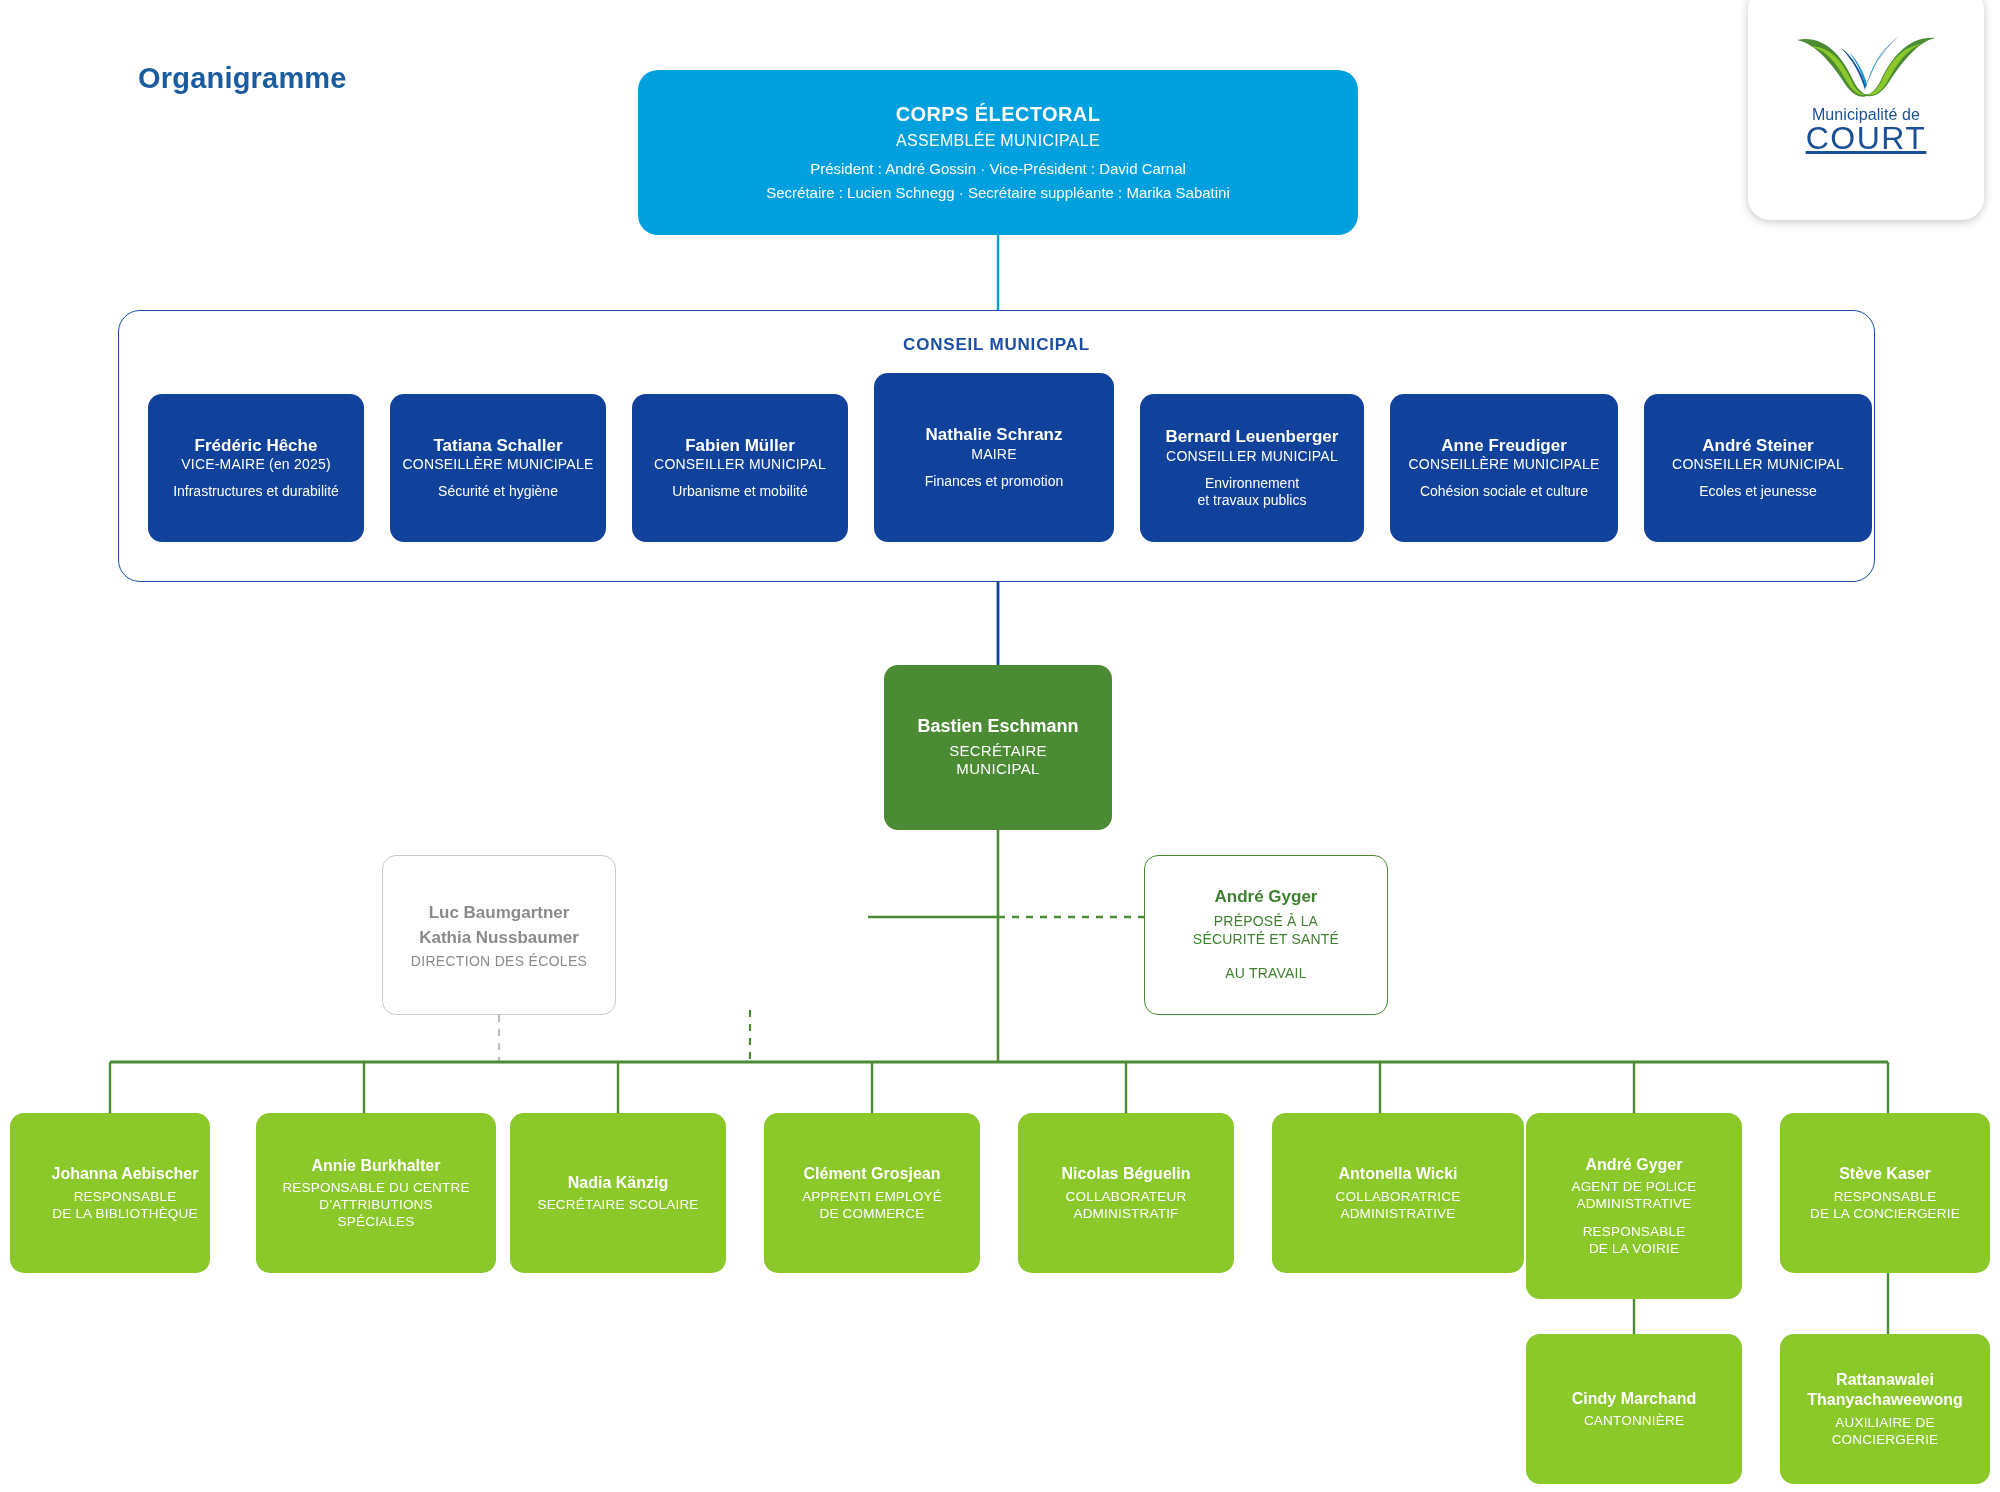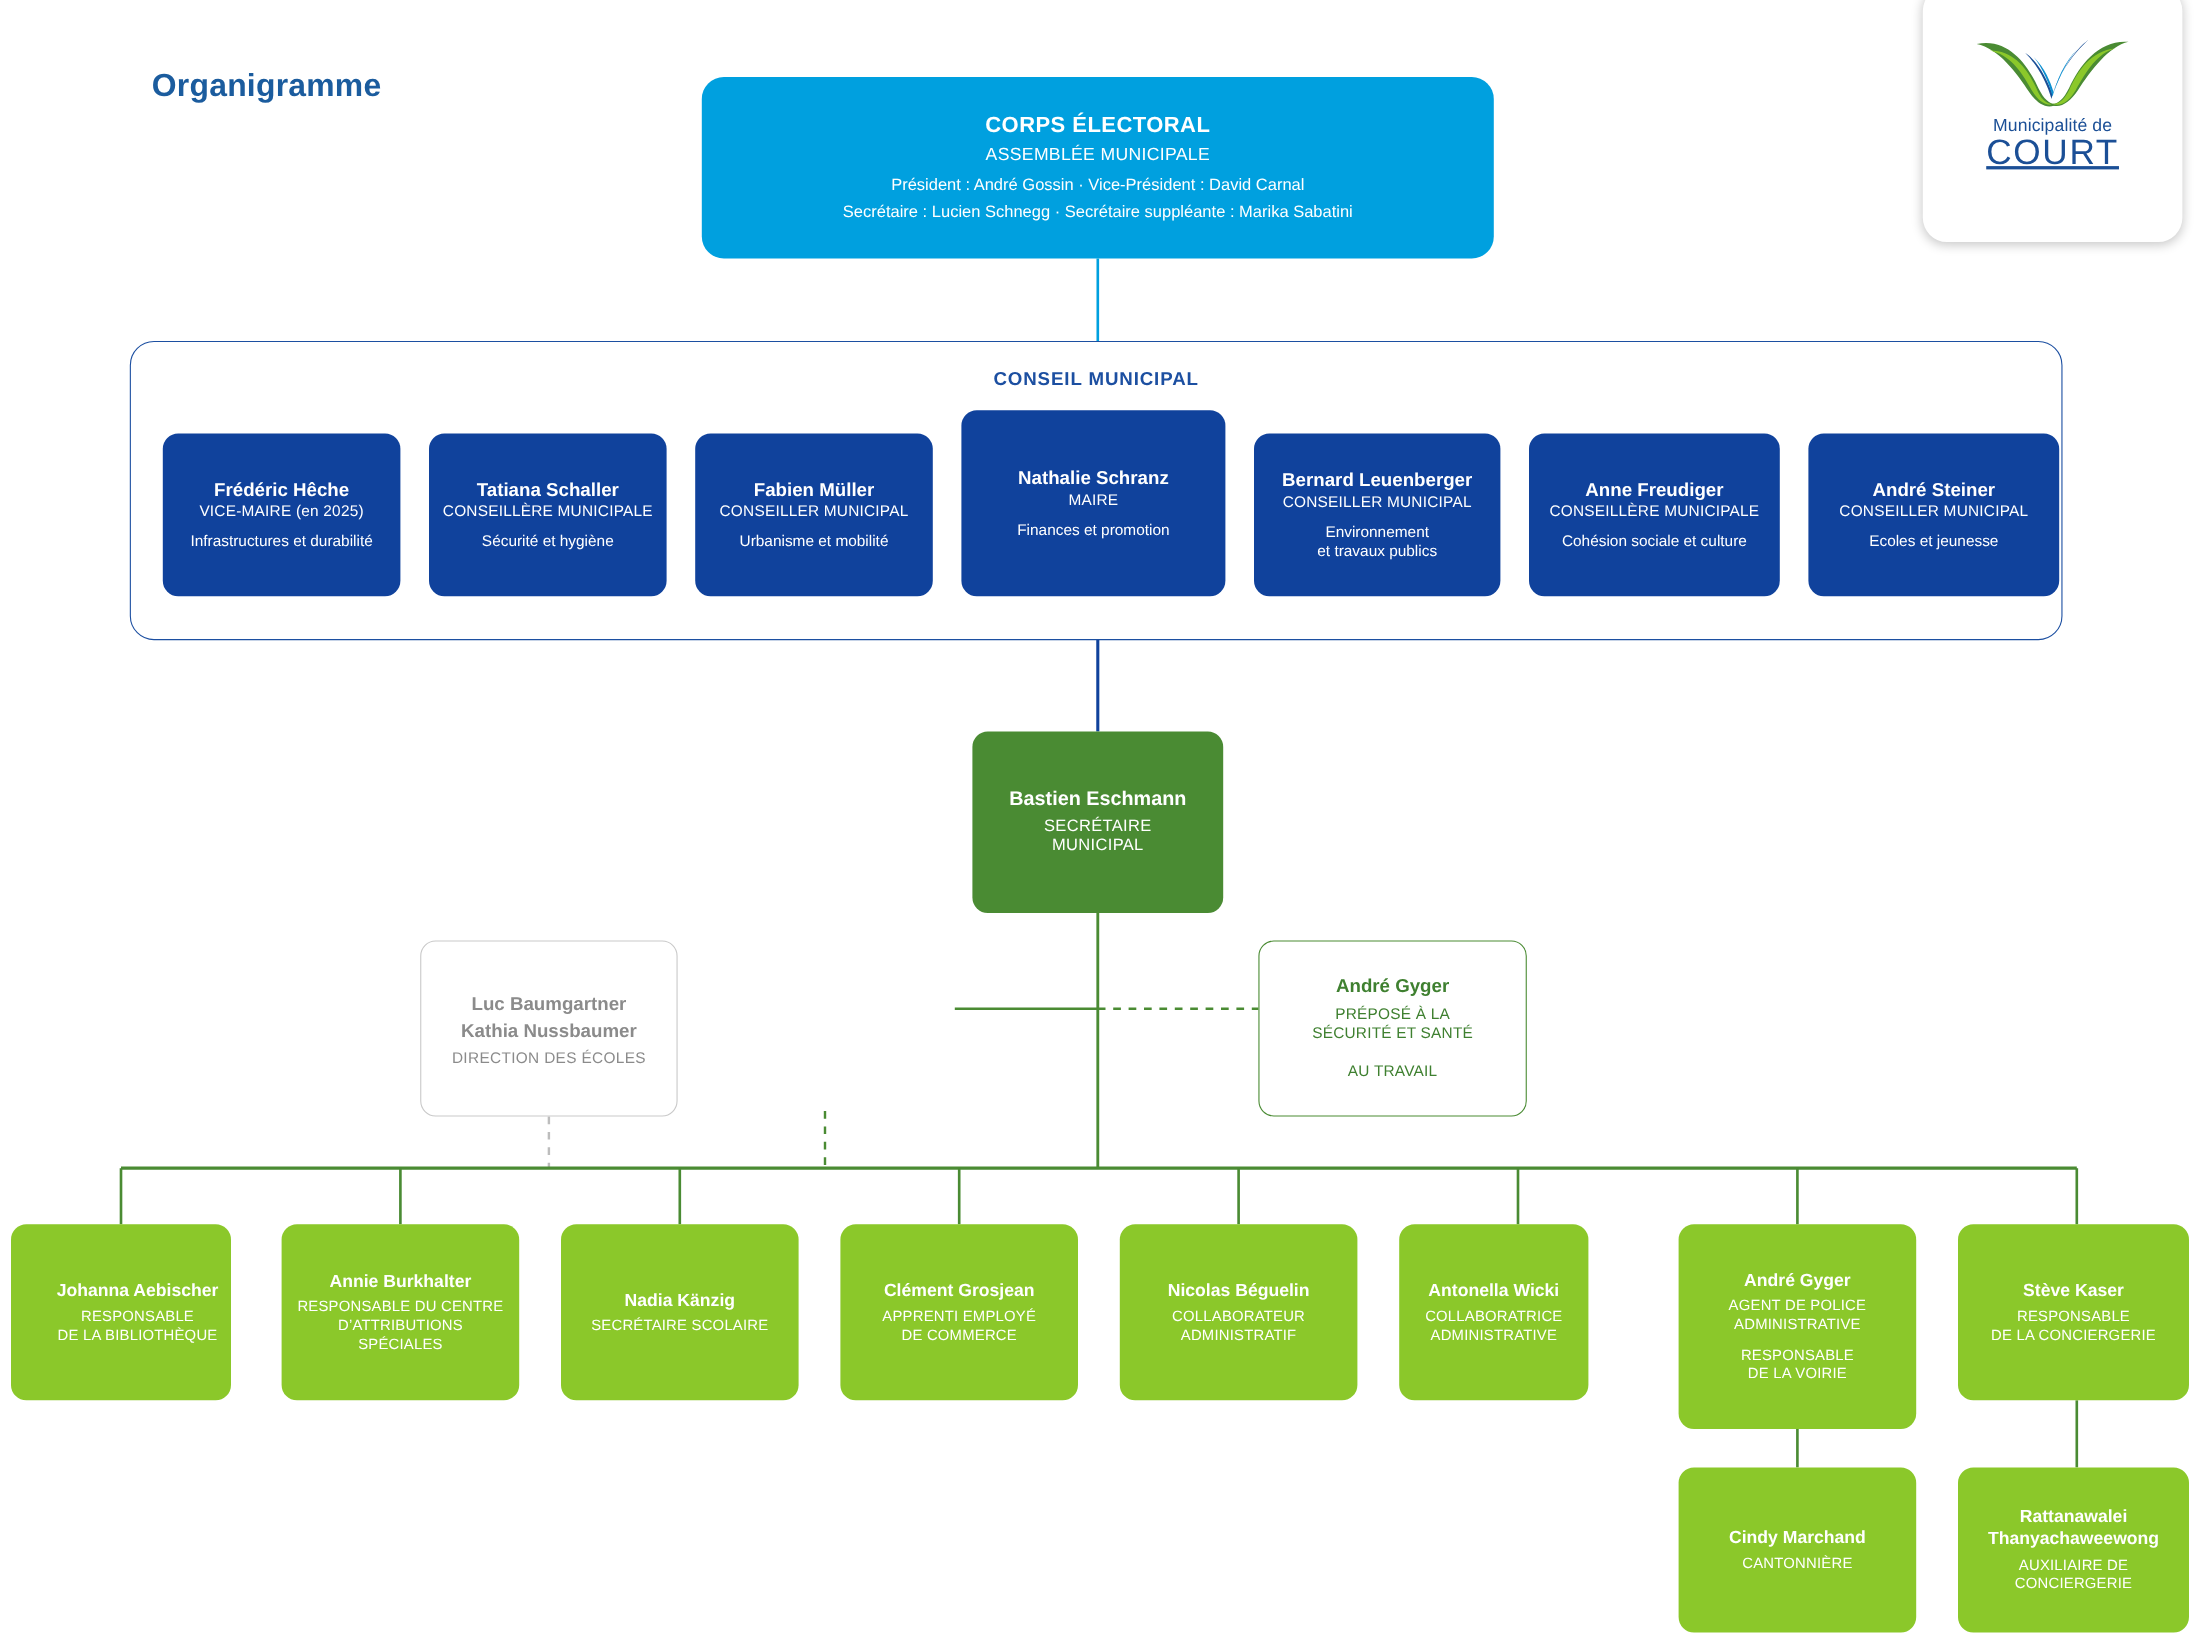--- a/index.html
+++ b/index.html
@@ -236,21 +236,21 @@
     <div class="rl" style="margin-top:0">SÉCURITÉ ET SANTÉ</div>
     <div class="rl" style="margin-top:16px">AU TRAVAIL</div>
   </div>
 
   <div class="node n-staff" style="left:10px;width:200px;padding-left:40px;">
     <div class="nm">Johanna Aebischer</div>
     <div class="rl">RESPONSABLE</div>
     <div class="rl" style="margin-top:0">DE LA BIBLIOTHÈQUE</div>
   </div>
 
-  <div class="node n-staff" style="left:256px;width:216px;">
+  <div class="node n-staff" style="left:256px;width:240px;">
     <div class="nm">Annie Burkhalter</div>
     <div class="rl">RESPONSABLE DU CENTRE</div>
     <div class="rl" style="margin-top:0">D’ATTRIBUTIONS</div>
     <div class="rl" style="margin-top:0">SPÉCIALES</div>
   </div>
 
   <div class="node n-staff" style="left:510px;width:216px;">
     <div class="nm">Nadia Känzig</div>
     <div class="rl">SECRÉTAIRE SCOLAIRE</div>
   </div>
@@ -260,21 +260,21 @@
     <div class="rl">APPRENTI EMPLOYÉ</div>
     <div class="rl" style="margin-top:0">DE COMMERCE</div>
   </div>
 
   <div class="node n-staff" style="left:1018px;width:216px;">
     <div class="nm">Nicolas Béguelin</div>
     <div class="rl">COLLABORATEUR</div>
     <div class="rl" style="margin-top:0">ADMINISTRATIF</div>
   </div>
 
-  <div class="node n-staff" style="left:1272px;width:172px;">
+  <div class="node n-staff" style="left:1272px;width:252px;">
     <div class="nm">Antonella Wicki</div>
     <div class="rl">COLLABORATRICE</div>
     <div class="rl" style="margin-top:0">ADMINISTRATIVE</div>
   </div>
 
   <div class="node n-staff tall" style="left:1526px;width:216px;">
     <div class="nm">André Gyger</div>
     <div class="rl">AGENT DE POLICE</div>
     <div class="rl" style="margin-top:0">ADMINISTRATIVE</div>
     <div class="rl2">RESPONSABLE</div>

